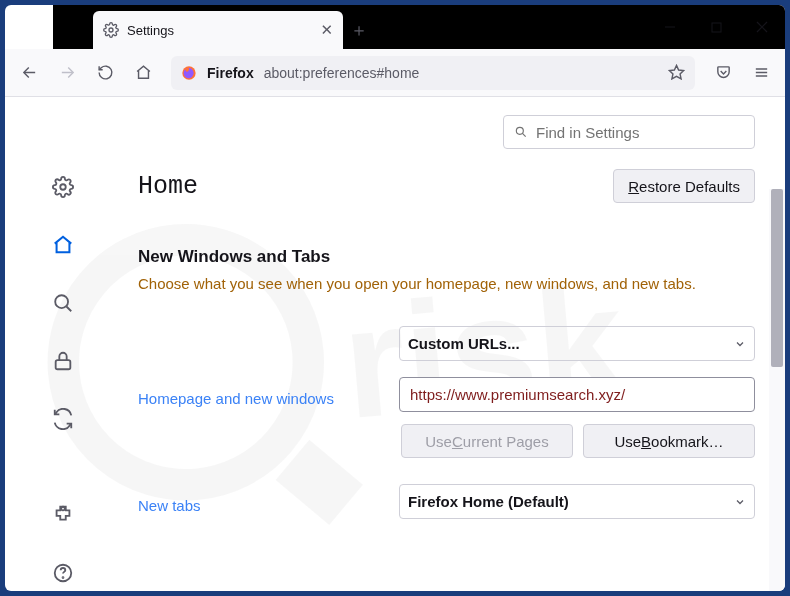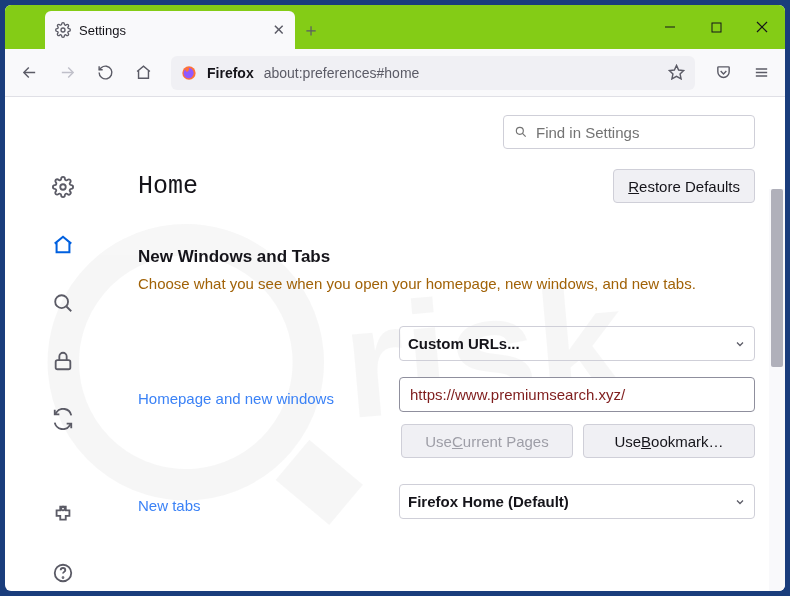--- a/index.html
+++ b/index.html
@@ -1,19 +1,19 @@
 <!DOCTYPE html>
 <html><head>
 <meta charset="utf-8">
 <style>
 * { margin: 0; padding: 0; box-sizing: border-box; font-family: "Segoe UI", Arial, sans-serif; }
 body { background: #1a3d7c; display: flex; justify-content: center; align-items: center; width: 790px; height: 596px; overflow: hidden; }
 .frame { width: 780px; height: 586px; background: #fff; border-radius: 6px; overflow: hidden; position: relative; display: flex; flex-direction: column; }
 
-.titlebar { height: 44px; display: flex; align-items: stretch; background: #84cc16; }
+.titlebar { height: 44px; display: flex; align-items: stretch; background: #000000; margin-left: 48px; }
 .tab { margin: 6px 0 0 40px; background: #f9f9fb; border-radius: 6px 6px 0 0; width: 250px; display: flex; align-items: center; padding: 0 10px; gap: 8px; font-size: 13px; color: #15141a; }
 .tab .gear { width: 16px; height: 16px; color: #5b5b66; }
 .tab .tabtext { flex: 1; }
 .tab .x { color: #5b5b66; font-size: 15px; cursor: pointer; }
 .newtab { width: 32px; display: flex; align-items: center; justify-content: center; color: #5b5b66; font-size: 18px; margin-top: 6px; cursor: pointer; }
 .winctrl { margin-left: auto; display: flex; }
 .winctrl .wbtn { width: 46px; display: flex; align-items: center; justify-content: center; color: #15141a; font-size: 13px; cursor: pointer; }
 
 .toolbar { height: 48px; background: #f9f9fb; border-bottom: 1px solid #e0e0e6; display: flex; align-items: center; padding: 0 8px; gap: 6px; }
 .tbtn { width: 32px; height: 32px; display: flex; align-items: center; justify-content: center; color: #5b5b66; border-radius: 4px; cursor: pointer; }

